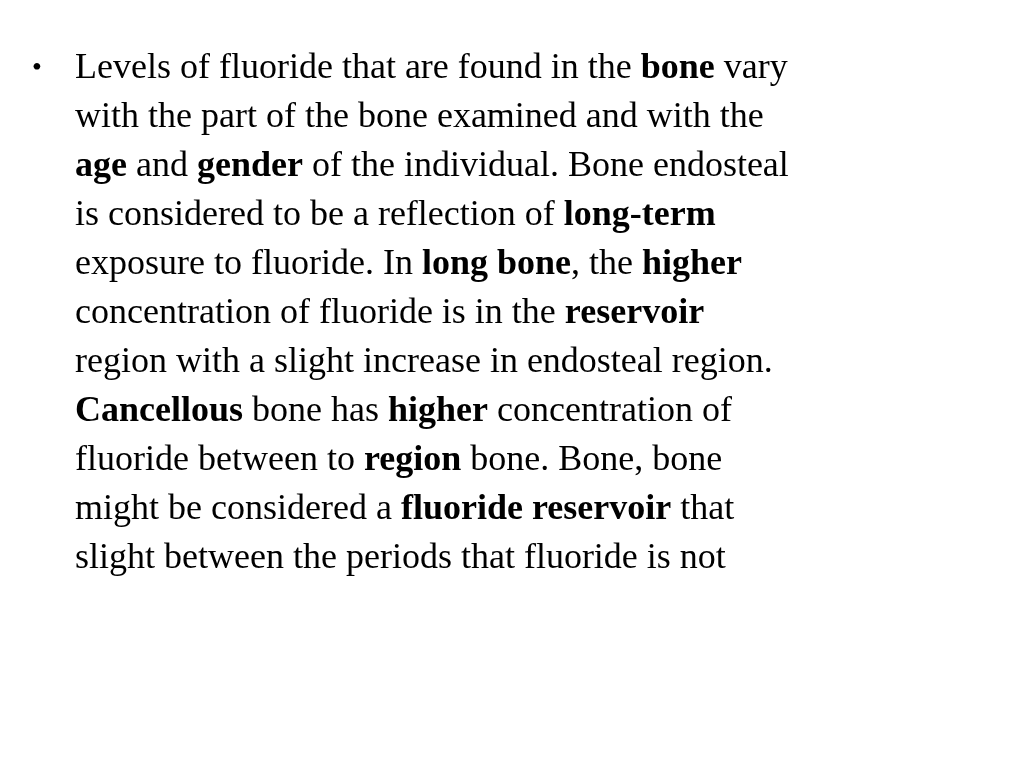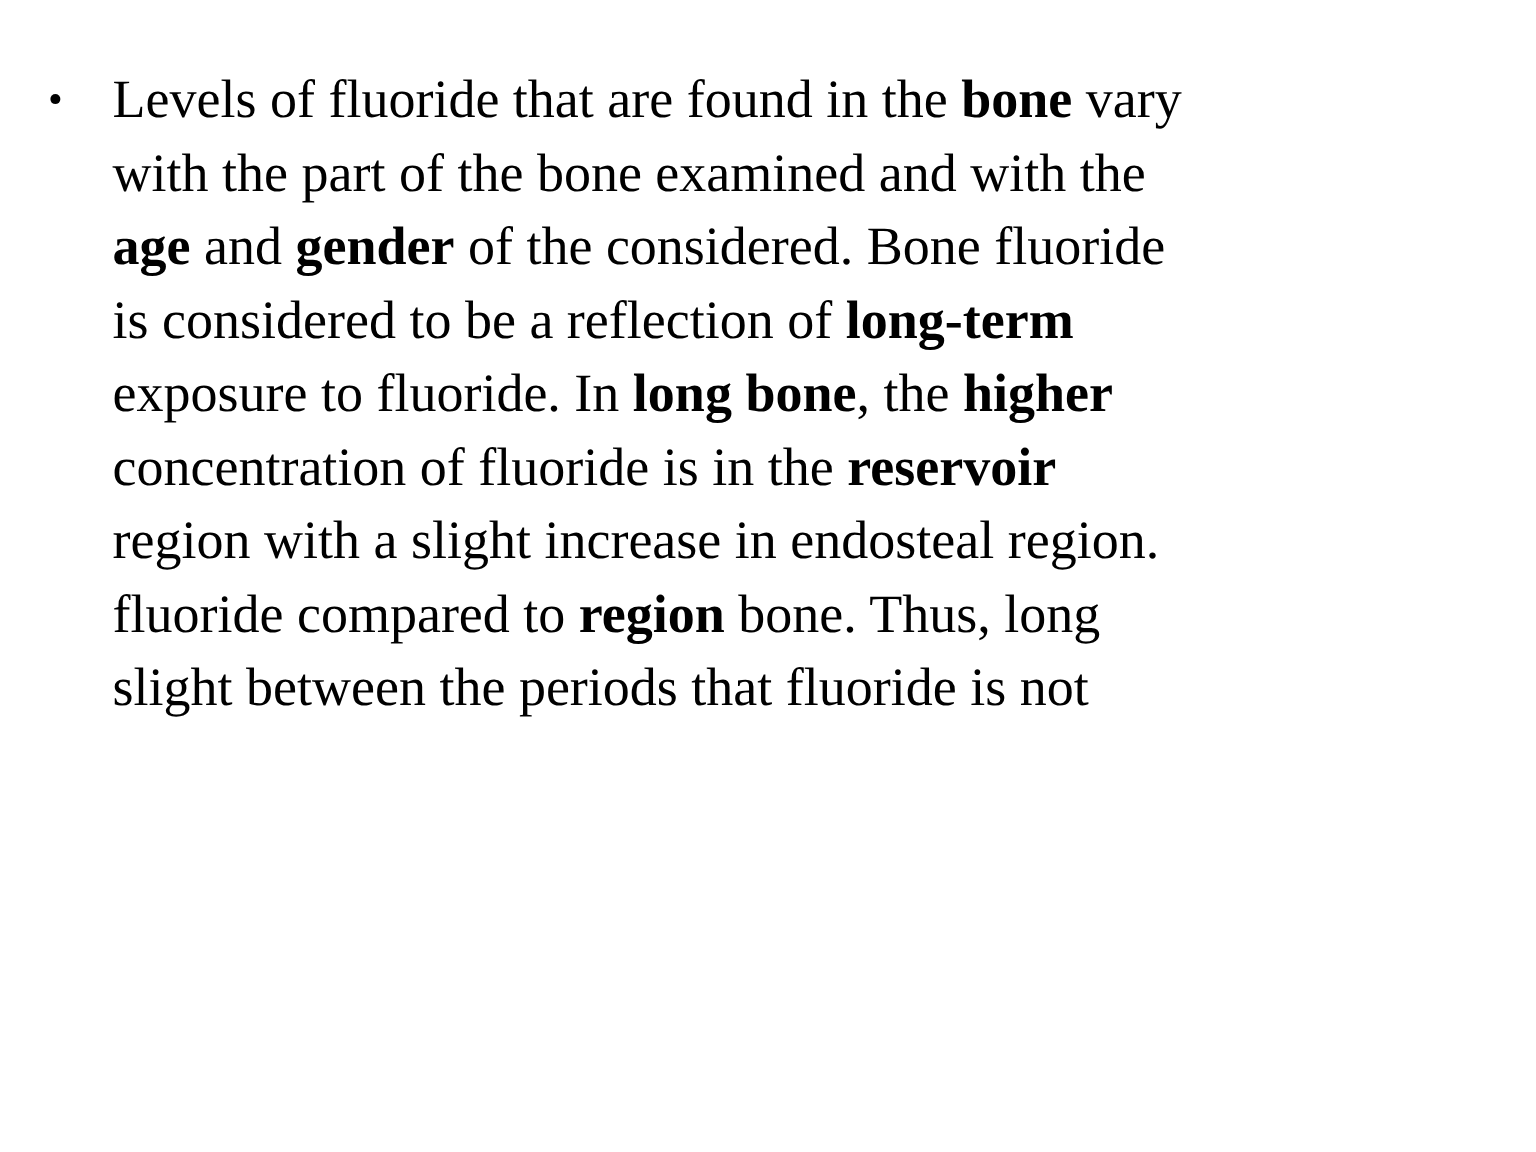--- a/index.html
+++ b/index.html
@@ -46,22 +46,24 @@
   </style>
 </head>
 <body>
 
 <div class="slide">
   <div class="bullet-item">
     <span class="bullet">•</span>
     <div class="text" id="bullet-text">
         <span class="line"><span>Levels of fluoride that are found in the </span><b>bone</b><span> vary</span></span>
         <span class="line"><span>with the part of the bone examined and with the</span></span>
-        <span class="line"><b>age</b><span> and </span><b>gender</b><span> of the considered. Bone fluoride</span></span>
+        <span class="line"><b>age</b><span> and </span><b>gender</b><span> of the individual. Bone endosteal</span></span>
         <span class="line"><span>is considered to be a reflection of </span><b>long-term</b></span>
         <span class="line"><span>exposure to fluoride. In </span><b>long bone</b><span>, the </span><b>higher</b></span>
         <span class="line"><span>concentration of fluoride is in the </span><b>reservoir</b></span>
         <span class="line"><span>region with a slight increase in endosteal region.</span></span>
-        <span class="line"><span>fluoride compared to </span><b>region</b><span> bone. Thus, long</span></span>
+        <span class="line"><b>Cancellous</b><span> bone has </span><b>higher</b><span> concentration of</span></span>
+        <span class="line"><span>fluoride between to </span><b>region</b><span> bone. Bone, bone</span></span>
+        <span class="line"><span>might be considered a </span><b>fluoride reservoir</b><span> that</span></span>
         <span class="line"><span>slight between the periods that fluoride is not</span></span>
       </div>
   </div>
 </div>
 
 </body></html>

